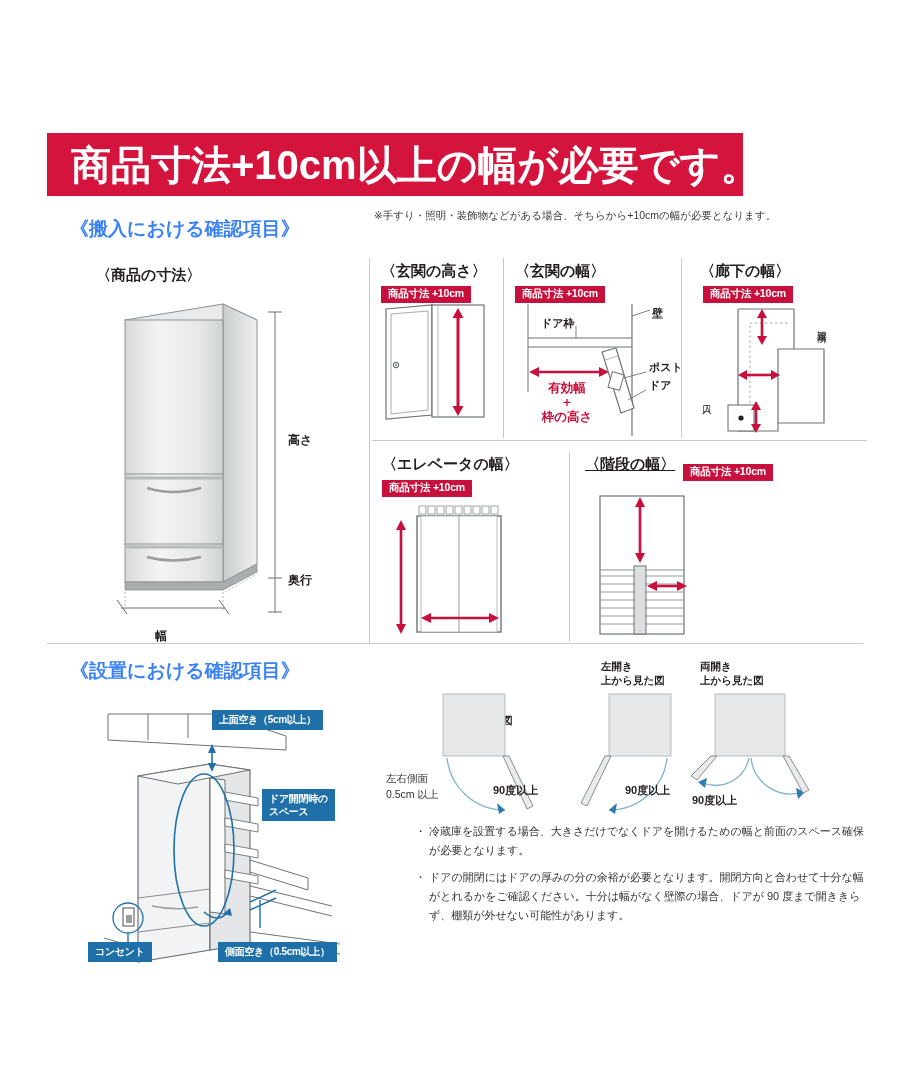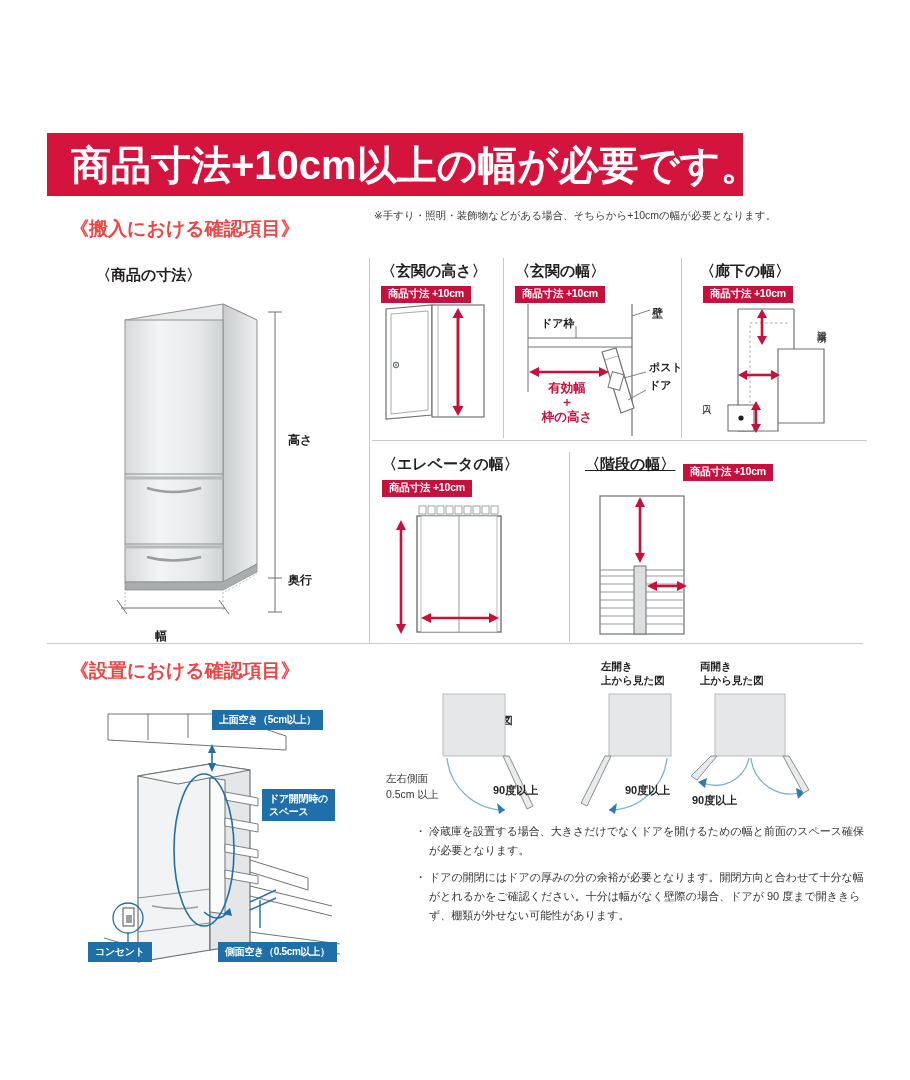--- a/index.html
+++ b/index.html
@@ -23,21 +23,21 @@
   .banner-text {
     color:#ffffff; font-size:40px; font-weight:bold; letter-spacing:0px;
     line-height:1; white-space:nowrap;
   }
 
   
   .notes { position:absolute; left:374px; top:207px; width:500px; }
   .notes div { font-size:10.5px; line-height:1.55; color:#3a3a3a; white-space:nowrap; }
 
   
-  .sec-heading { font-size:19px; font-weight:bold; color:#ef4444; white-space:nowrap; }
+  .sec-heading { font-size:19px; font-weight:bold; color:#3b82f6; white-space:nowrap; }
   #carry-in-heading { position:absolute; left:70px; top:216px; }
   #install-heading  { position:absolute; left:70px; top:658px; }
 
   
   .panel-title { font-size:15px; font-weight:bold; white-space:nowrap; color:#231f20; }
 
   
   .badge {
     display:inline-block; background:#c8103c; color:#fff;
     font-size:10.5px; font-weight:bold; padding:2px 7px 3px 7px;

